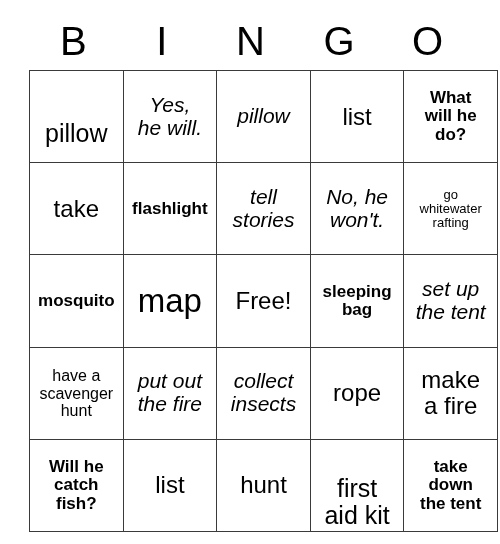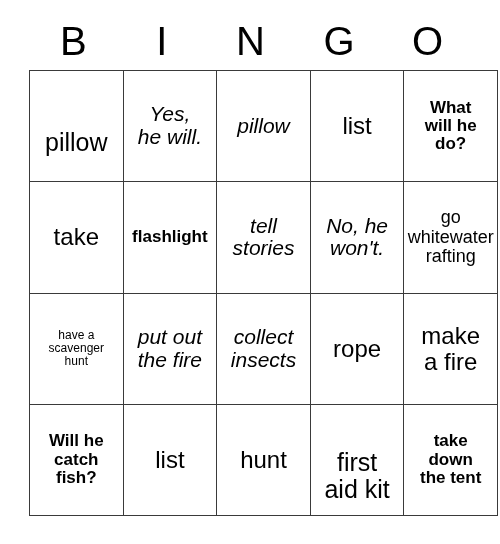--- a/index.html
+++ b/index.html
@@ -56,22 +56,22 @@
   .cell-text {
     display: block;
     width: 100%;
   }
   
   .sz-xxl { font-size: 33px; }
   .sz-xl  { font-size: 24px; }
   .sz-l   { font-size: 25px; margin-top: 33px; }
   .sz-m   { font-size: 21px; font-style: italic; }
   .sz-s   { font-size: 17px; font-weight: bold; }
-  .sz-xs  { font-size: 12px; }
-  .sz-xxs { font-size: 18px; }
+  .sz-xs  { font-size: 16px; }
+  .sz-xxs { font-size: 13px; }
 </style>
 </head>
 <body>
 
 <div id="card">
 
   <div id="header-row">
     <div class="header-letter">B</div>
     <div class="header-letter">I</div>
     <div class="header-letter">N</div>
@@ -110,20 +110,37 @@
           </td>
         <td>
             <span class="cell-text sz-m">No, he<br>won't.</span>
           </td>
         <td>
             <span class="cell-text sz-xxs">go<br>whitewater<br>rafting</span>
           </td>
       </tr>
       <tr>
         <td>
+            <span class="cell-text sz-s">mosquito</span>
+          </td>
+        <td>
+            <span class="cell-text sz-xxl">map</span>
+          </td>
+        <td>
+            <span class="cell-text sz-xl">Free!</span>
+          </td>
+        <td>
+            <span class="cell-text sz-s">sleeping<br>bag</span>
+          </td>
+        <td>
+            <span class="cell-text sz-m">set up<br>the tent</span>
+          </td>
+      </tr>
+      <tr>
+        <td>
             <span class="cell-text sz-xs">have a<br>scavenger<br>hunt</span>
           </td>
         <td>
             <span class="cell-text sz-m">put out<br>the fire</span>
           </td>
         <td>
             <span class="cell-text sz-m">collect<br>insects</span>
           </td>
         <td>
             <span class="cell-text sz-xl">rope</span>

